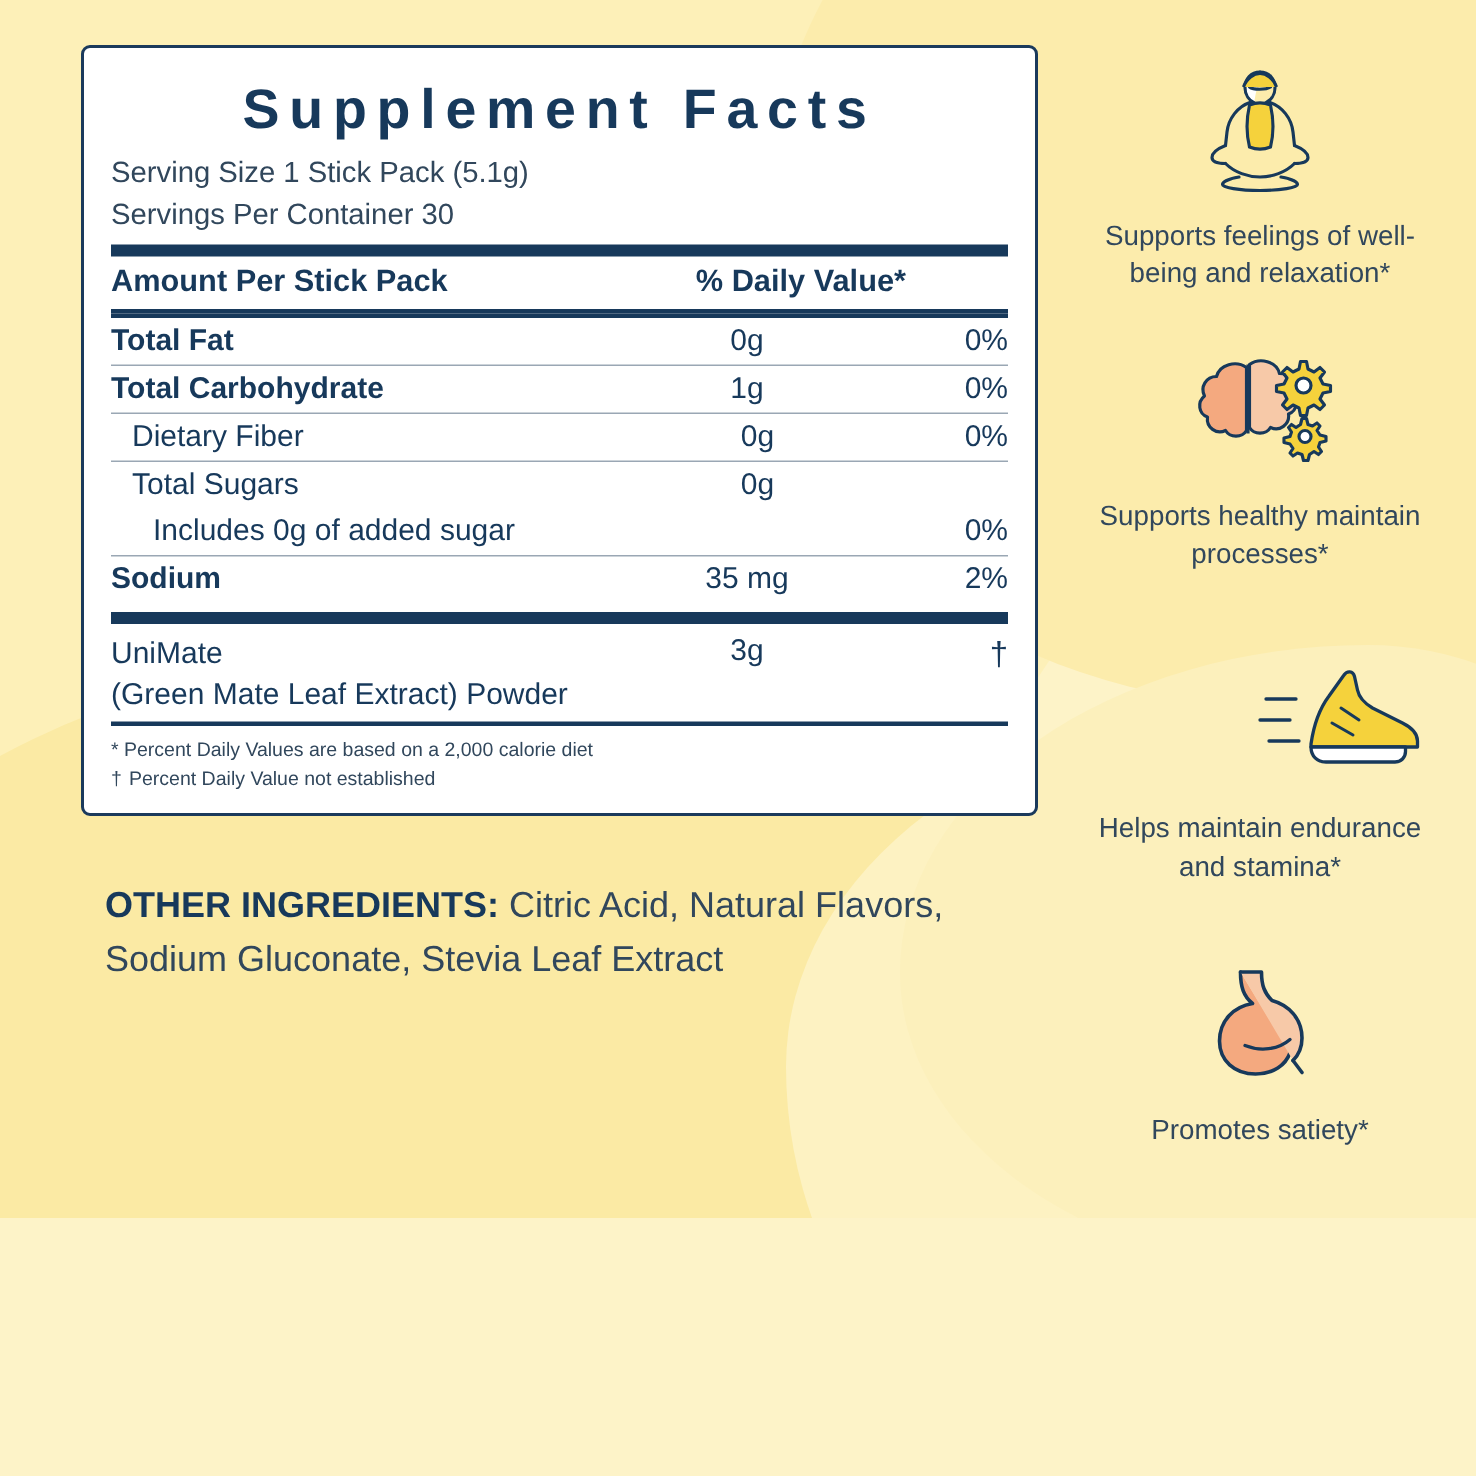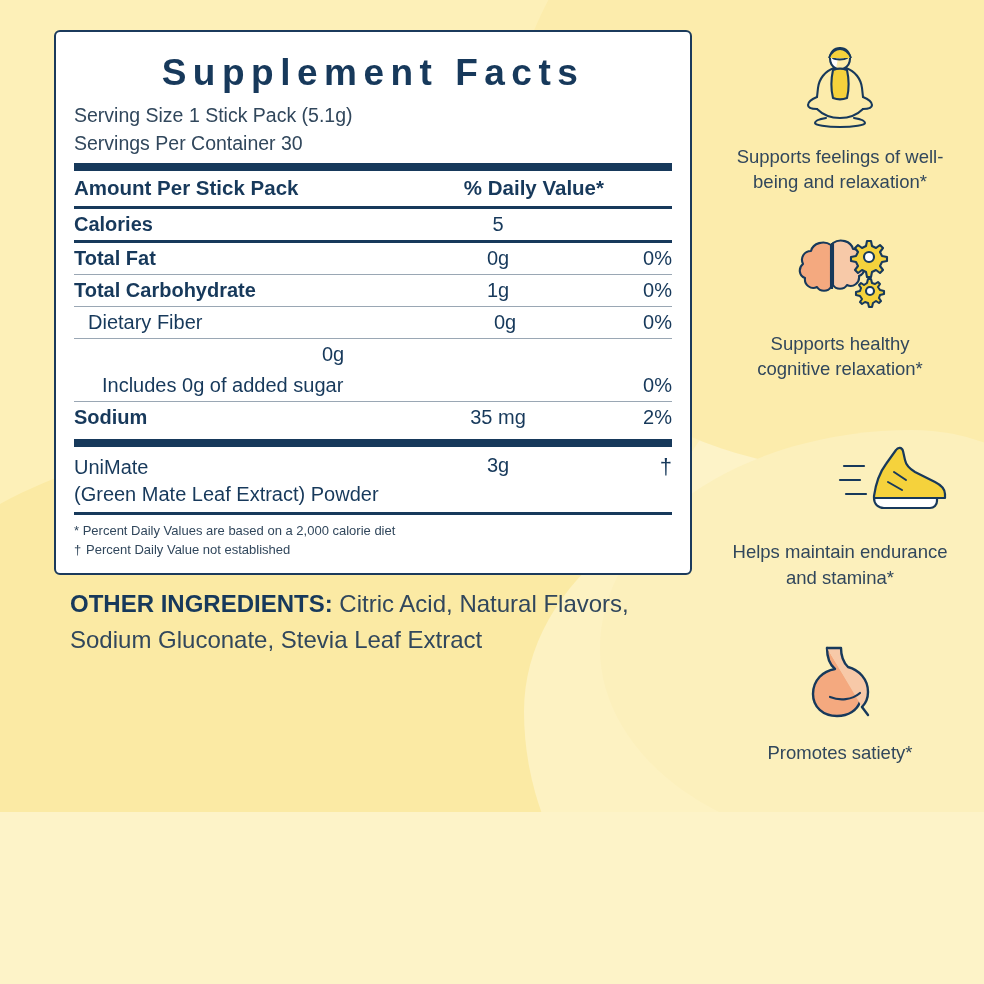--- a/index.html
+++ b/index.html
@@ -251,25 +251,20 @@
     <div class="serving-line">Servings Per Container 30</div>
 
     <div class="rule-thick"></div>
 
     <div class="row hdr">
       <div class="lbl">Amount Per Stick Pack</div>
       <div class="dv">% Daily Value*</div>
     </div>
     <div class="rule-med"></div>
 
-    <div class="row bold">
-      <div class="lbl">Calories</div>
-      <div class="amt">5</div>
-      <div class="dv"></div>
-    </div>
     <div class="rule-med"></div>
 
     <div class="row bold">
       <div class="lbl">Total Fat</div>
       <div class="amt">0g</div>
       <div class="dv">0%</div>
     </div>
     <div class="rule-thin"></div>
 
     <div class="row bold">
@@ -280,20 +275,21 @@
     <div class="rule-thin"></div>
 
     <div class="row indent-1">
       <div class="lbl">Dietary Fiber</div>
       <div class="amt">0g</div>
       <div class="dv">0%</div>
     </div>
     <div class="rule-thin"></div>
 
     <div class="row indent-1">
+      <div class="lbl">Total Sugars</div>
       <div class="amt">0g</div>
       <div class="dv"></div>
     </div>
 
     <div class="row indent-2">
       <div class="lbl">Includes 0g of added sugar</div>
       <div class="amt"></div>
       <div class="dv">0%</div>
     </div>
     <div class="rule-thin"></div>
@@ -361,21 +357,21 @@
           <g fill="#f5d23c" stroke="#17395b" stroke-width="2.1" stroke-linejoin="round">
             <path d="M79 8 l4 0 1 5 4 2 4-3 3 3 -3 4 2 4 5 1 0 4 -5 1 -2 4 3 4 -3 3 -4-3 -4 2 -1 5 -4 0 -1-5 -4-2 -4 3 -3-3 3-4 -2-4 -5-1 0-4 5-1 2-4 -3-4 3-3 4 3 4-2z"></path>
             <circle cx="81" cy="24" r="5" fill="#ffffff"></circle>
           </g>
           <g fill="#f5d23c" stroke="#17395b" stroke-width="2.1" stroke-linejoin="round">
             <path d="M80 46 l3 0 1 4 3 1 3-2 2 2 -2 3 2 3 4 1 0 3 -4 1 -1 3 2 3 -2 2 -3-2 -3 2 -1 4 -3 0 -1-4 -3-1 -3 2 -2-2 2-3 -2-3 -4-1 0-3 4-1 1-3 -2-3 2-2 3 2 3-2z"></path>
             <circle cx="82" cy="58" r="4" fill="#ffffff"></circle>
           </g>
         </svg>
       </div>
-      <div class="caption">Supports healthy cognitive relaxation*</div>
+      <div class="caption">Supports healthy maintain processes*</div>
     </div>
 
     <div class="benefit b3">
       <div class="icon-wrap">
         <svg width="110" height="74" viewBox="0 0 110 74">
           <g stroke="#17395b" stroke-width="2.2" stroke-linecap="round" fill="none">
             <line x1="6" y1="22" x2="26" y2="22"></line>
             <line x1="2" y1="36" x2="22" y2="36"></line>
             <line x1="8" y1="50" x2="28" y2="50"></line>
           </g>

